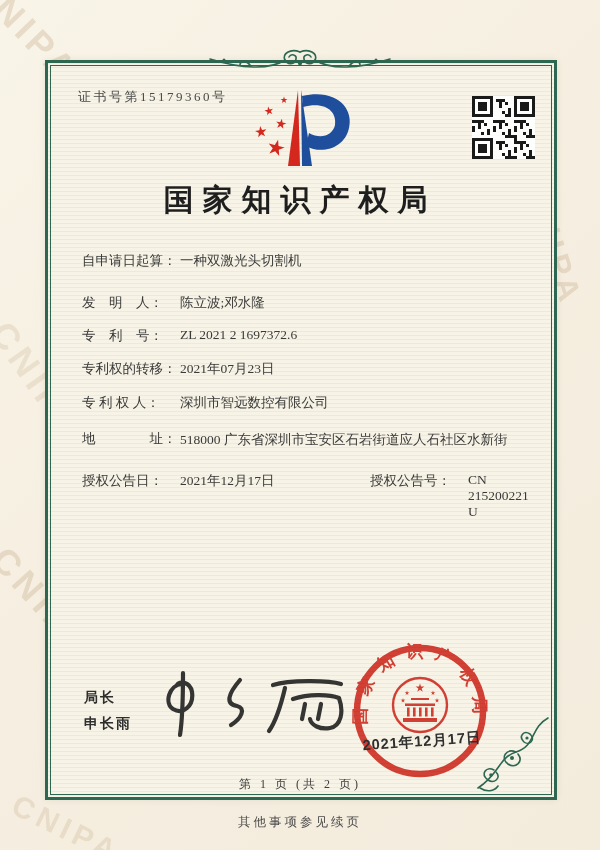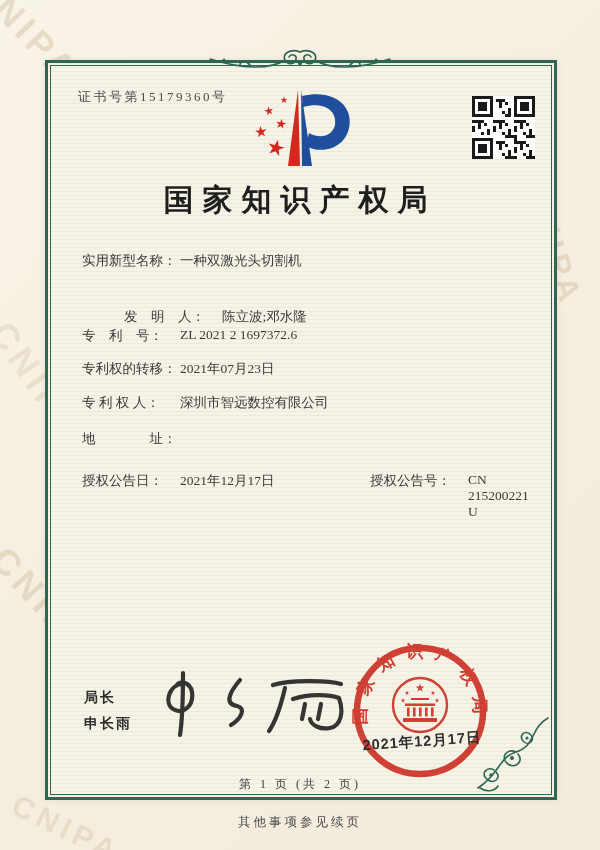--- a/index.html
+++ b/index.html
@@ -39,21 +39,21 @@
   .logo{position:absolute;left:238px;top:84px;}
   .qr{position:absolute;left:472px;top:96px;}
   .title{
     position:absolute;left:0;right:0;top:180px;text-align:center;
     font-size:30px;font-weight:bold;letter-spacing:9px;color:#1e1e1e;
   }
   .fields{position:absolute;left:82px;right:66px;top:0;font-size:13.5px;color:#3a3a3a;}
   .row{position:absolute;left:0;right:0;display:flex;align-items:flex-start;}
   .row .label{width:98px;flex-shrink:0;white-space:nowrap;}
   .row .val{flex:1;}
-  .r1{top:252px;}.r2{top:308px;margin-left:42px;}.r3{top:327px;}.r4{top:360px;}.r5{top:394px;}
+  .r1{top:252px;}.r2{top:294px;}.r3{top:327px;}.r4{top:360px;}.r5{top:394px;}
   .r6{top:430px;}.r7{top:472px;}
   .addr-lines span{display:block;line-height:19px;}
   .grant .val1{width:172px;flex-shrink:0;}
   .grant .label2{width:98px;flex-shrink:0;white-space:nowrap;margin-left:18px;}
   .body-text{
     position:absolute;left:78px;width:452px;top:498px;
     font-size:12.8px;line-height:1.62;text-align:justify;color:#333;
   }
   .body-text p{margin:0 0 4px 0;text-indent:2em;}
   .sig-title{position:absolute;left:84px;top:689px;font-size:14px;font-weight:bold;color:#2e2e2e;letter-spacing:2px;}
@@ -225,21 +225,21 @@
       <rect x="48" y="6" width="9" height="9" fill="#1a1a1a"></rect>
       <rect x="0" y="42" width="21" height="21" fill="#1a1a1a"></rect>
       <rect x="3" y="45" width="15" height="15" fill="#fff"></rect>
       <rect x="6" y="48" width="9" height="9" fill="#1a1a1a"></rect>
     </svg>
 
   <div class="title">国家知识产权局</div>
 
   <div class="fields">
     <div class="row r1">
-      <span class="label">实用新型名称：</span>
+      <span class="label">自申请日起算：</span>
       <span class="val">一种双激光头切割机</span>
     </div>
     <div class="row r2">
       <span class="label">发　明　人：</span>
       <span class="val">陈立波;邓水隆</span>
     </div>
     <div class="row r3">
       <span class="label">专　利　号：</span>
       <span class="val">ZL 2021 2 1697372.6</span>
     </div>
@@ -247,20 +247,21 @@
       <span class="label">专利权的转移：</span>
       <span class="val">2021年07月23日</span>
     </div>
     <div class="row r5">
       <span class="label">专 利 权 人：</span>
       <span class="val">深圳市智远数控有限公司</span>
     </div>
     <div class="row r6">
       <span class="label">地　　　　址：</span>
       <span class="val addr-lines">
+        <span>518000 广东省深圳市宝安区石岩街道应人石社区水新街</span>
       </span>
     </div>
     <div class="row r7 grant">
       <span class="label">授权公告日：</span>
       <span class="val1">2021年12月17日</span>
       <span class="label2">授权公告号：</span>
       <span class="val">CN 215200221 U</span>
     </div>
   </div>
 

